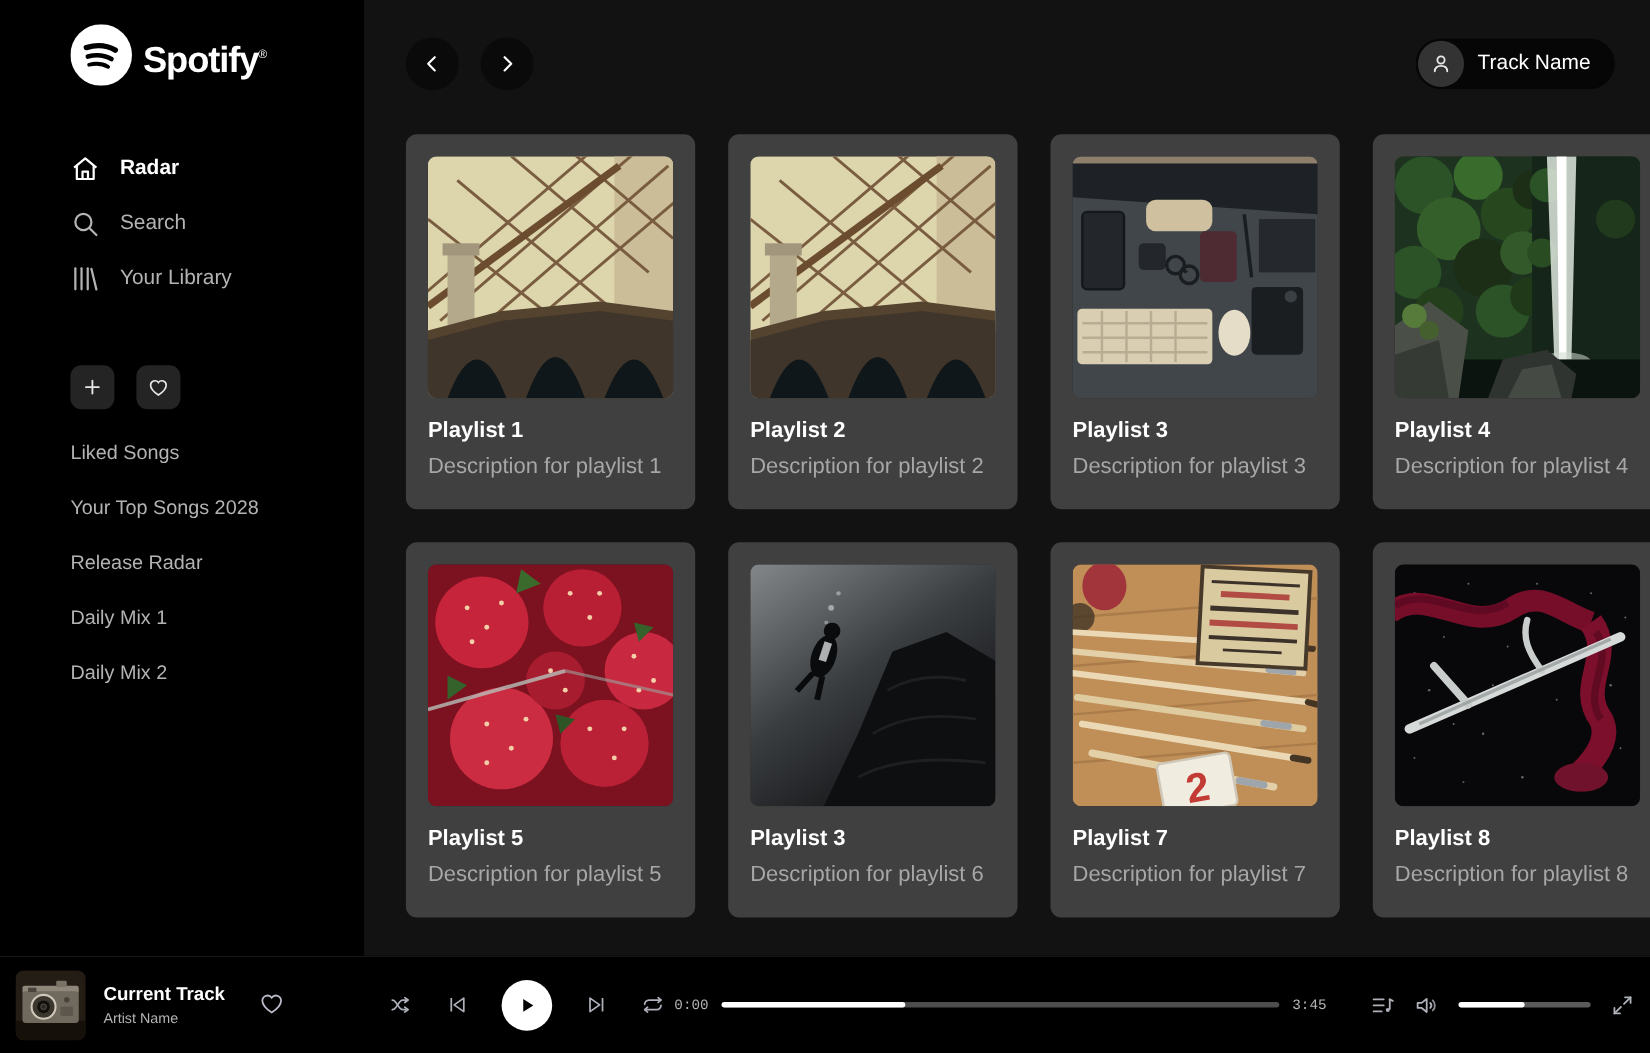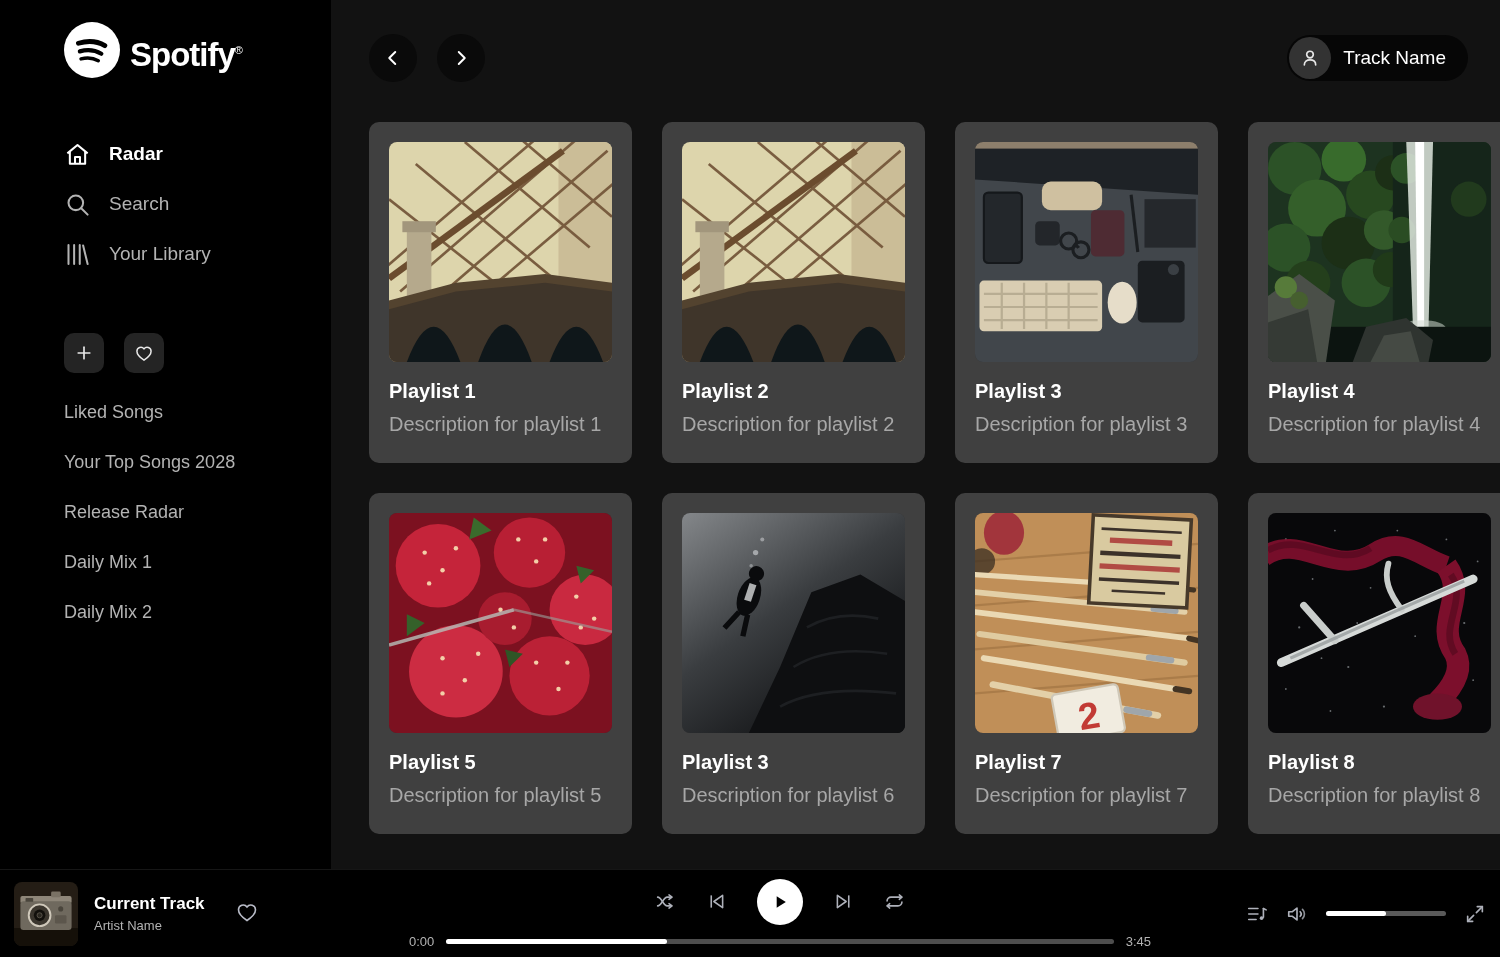--- a/index.html
+++ b/index.html
@@ -43,21 +43,21 @@
 
   
   .player { height:88px; background:#000; border-top:1px solid #161616; display:flex; align-items:center; padding:0 14px; flex-shrink:0; }
   .p-left { display:flex; align-items:center; gap:16px; width:340px; flex-shrink:0; }
   .p-art { width:64px; height:64px; border-radius:8px; overflow:hidden; flex-shrink:0; }
   .p-art svg { width:100%; height:100%; display:block; }
   .p-track { font-size:17px; font-weight:700; color:#fff; }
   .p-artist { font-size:13px; color:#b3b3b3; margin-top:4px; }
   .p-like { background:none; border:none; color:#b9bcc8; margin-left:14px; cursor:pointer; }
   .p-like svg { width:24px; height:24px; }
-  .p-center { flex:1; display:flex; flex-direction:column; align-items:center; justify-content:center; gap:9px; min-width:0; }
+  .p-center { flex:1; display:flex; flex-direction:row; align-items:center; justify-content:center; gap:9px; min-width:0;font-family:Liberation Mono, monospace; }
   .controls { display:flex; align-items:center; gap:30px; }
   .ctl-btn { background:none; border:none; color:#aeb1ba; cursor:pointer; display:flex; align-items:center; }
   .ctl-btn svg { width:21px; height:21px; }
   .play-btn { width:46px; height:46px; border-radius:50%; background:#fff; border:none; display:flex; align-items:center; justify-content:center; color:#000; cursor:pointer; }
   .play-btn svg { width:20px; height:20px; }
   .progress-row { display:flex; align-items:center; gap:12px; width:100%; max-width:742px; }
   .p-time { font-size:13px; color:#b3b3b3; flex-shrink:0; }
   .bar { flex:1; height:5px; border-radius:3px; background:#4d4d4d; cursor:pointer; }
   .bar-fill { height:100%; border-radius:3px; background:#fff; }
   .p-right { display:flex; align-items:center; gap:18px; width:280px; flex-shrink:0; justify-content:flex-end; }

